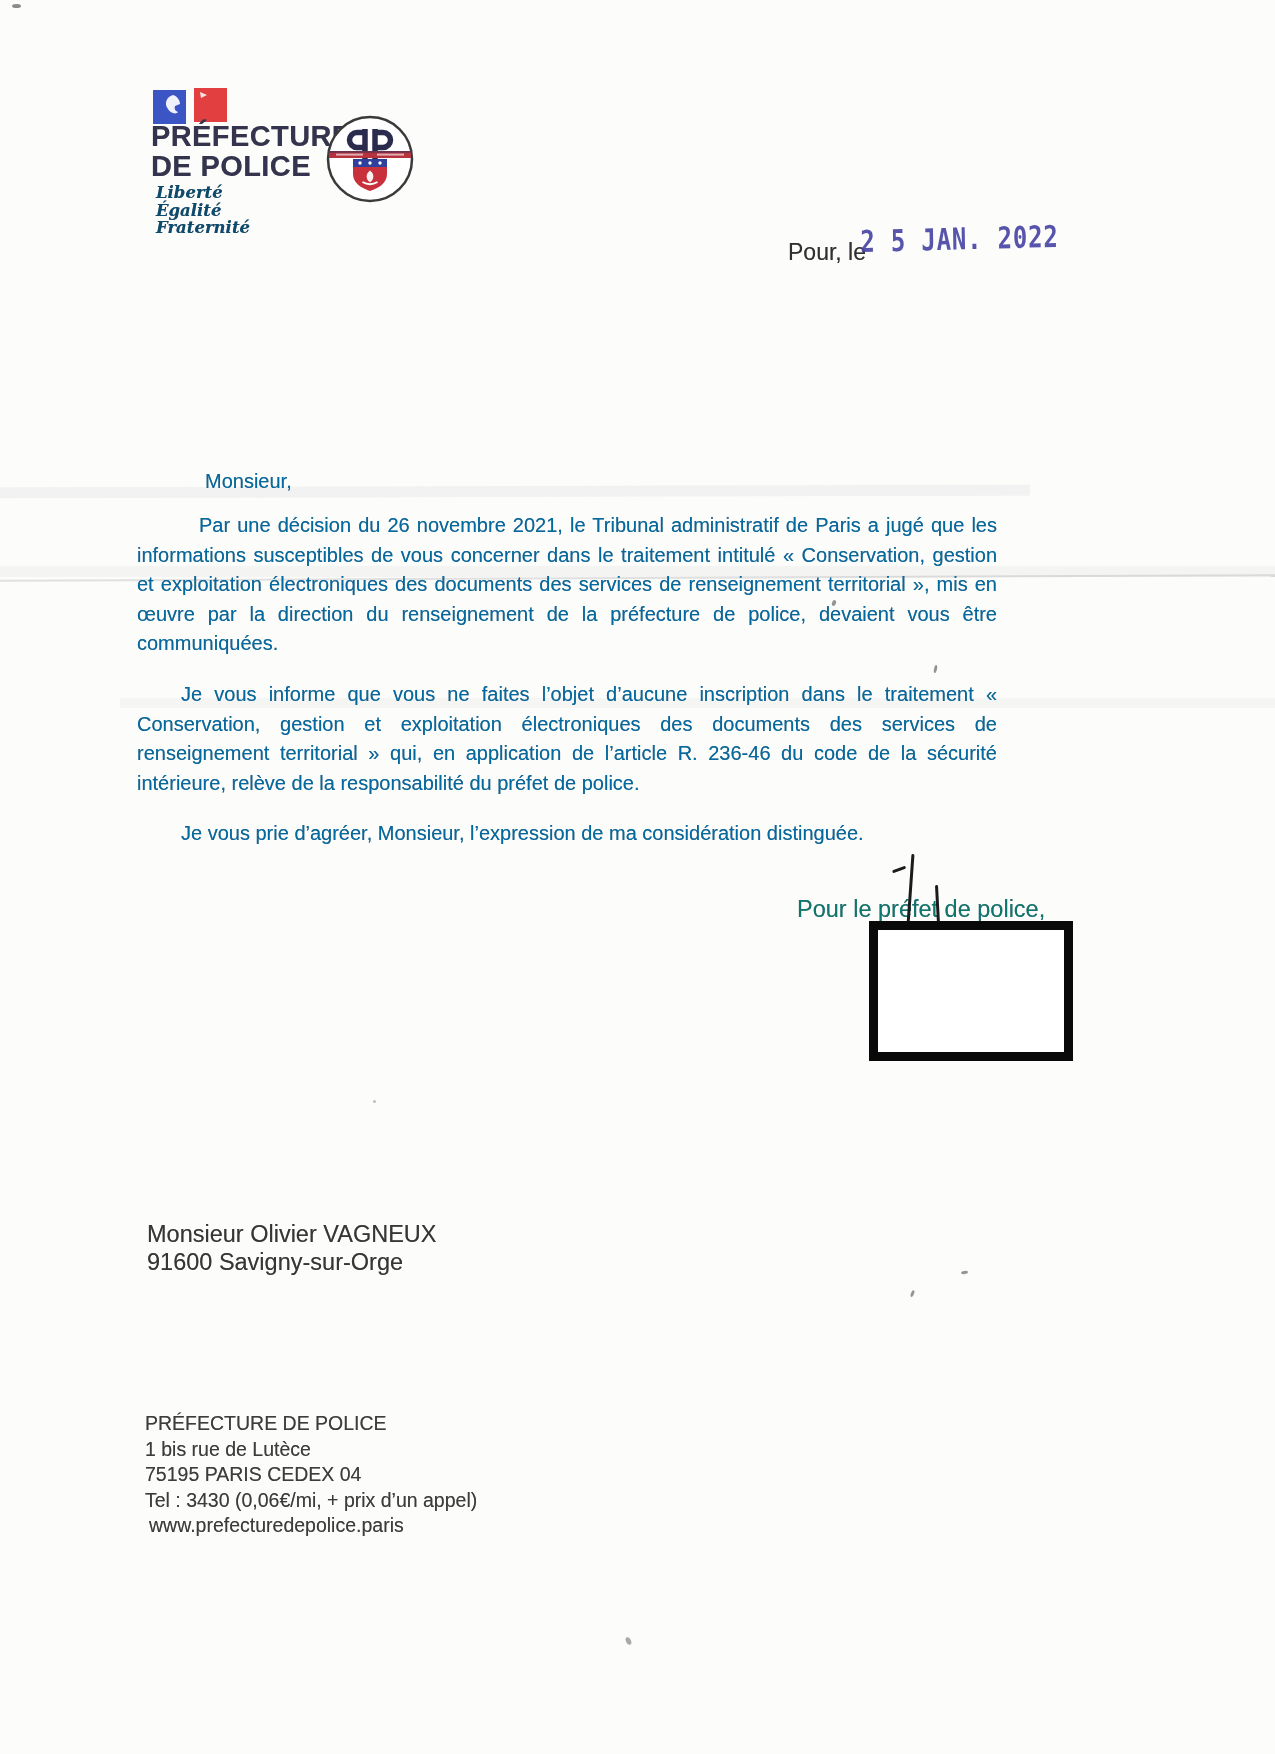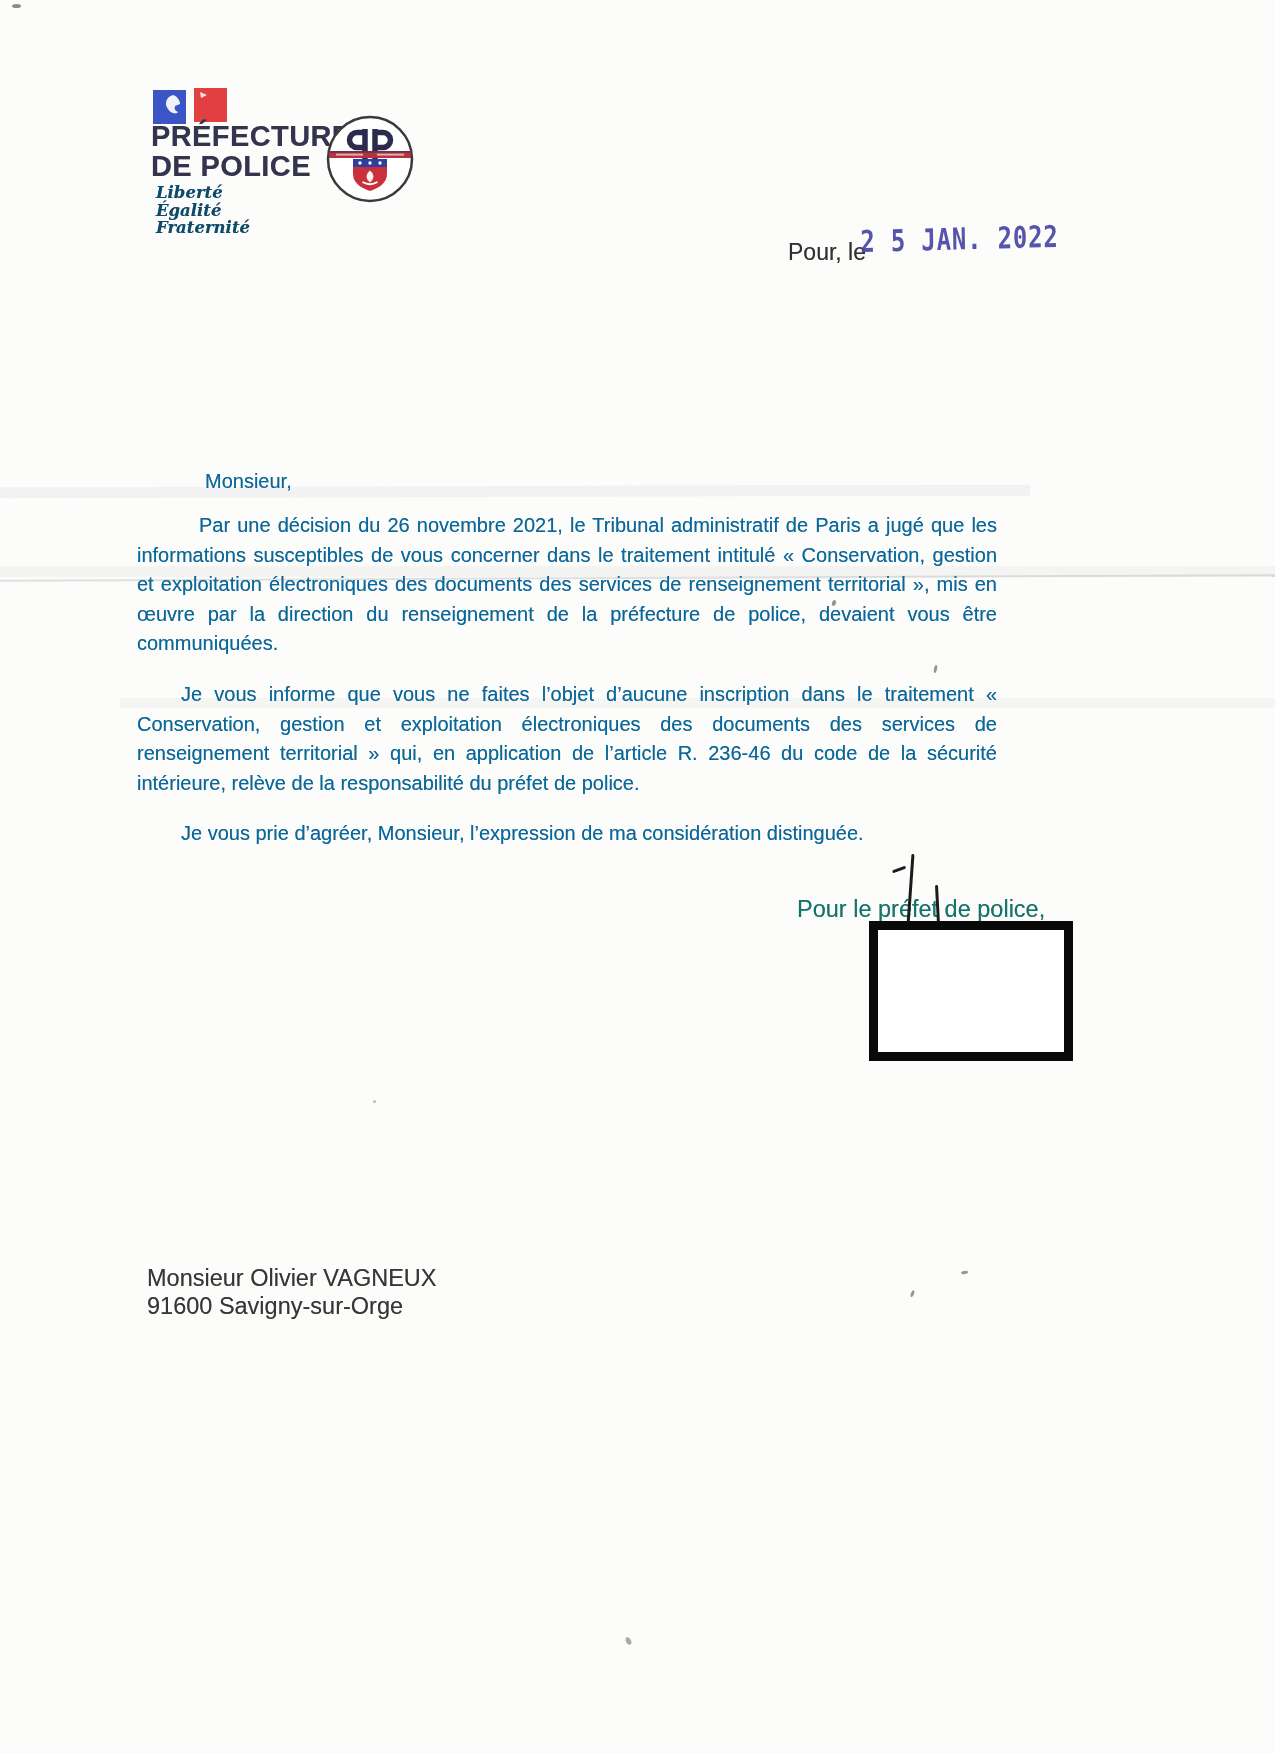--- a/index.html
+++ b/index.html
@@ -43,21 +43,21 @@
   
   .sig-line{left:797px;top:896px;font-size:23.5px;color:#0f766e;}
   .redaction-box{left:869px;top:921px;width:186px;height:122px;
                  border:9px solid #090909;background:#fff;}
   .pen-stroke{background:#1b1b1b;border-radius:2px;}
   .stroke-1{left:909px;top:854px;width:3px;height:71px;transform:rotate(4deg);}
   .stroke-2{left:936px;top:885px;width:3px;height:39px;transform:rotate(-3deg);}
   .stroke-tick{left:892px;top:868px;width:14px;height:2.5px;transform:rotate(-20deg);}
 
   
-  .recipient{left:147px;top:1220px;font-size:23.5px;line-height:28px;color:#363636;margin-top:44px;}
+  .recipient{left:147px;top:1220px;font-size:23.5px;line-height:28px;color:#363636;}
   .footer{left:145px;top:1411px;font-size:19.5px;line-height:25.5px;color:#3c3c3c;}
   .footer .line-www{padding-left:4px;}
 
   
   .streak{pointer-events:none;}
   .streak-a{left:0;top:486px;width:1030px;height:11px;background:rgba(120,120,125,.07);transform:rotate(-.15deg);}
   .streak-b-soft{left:0;top:566px;width:1275px;height:11px;background:rgba(120,120,125,.06);}
   .streak-b{left:0;top:577px;width:1275px;height:2px;background:rgba(90,90,95,.17);transform:rotate(-.25deg);}
   .streak-c{left:120px;top:698px;width:1155px;height:10px;background:rgba(120,120,125,.05);}
   .speck{background:rgba(45,45,45,.5);border-radius:50%;pointer-events:none;}
@@ -141,14 +141,21 @@
   <div class="abs pen-stroke stroke-1"></div>
   <div class="abs pen-stroke stroke-2"></div>
   <div class="abs pen-stroke stroke-tick"></div>
   <div class="abs redaction-box"></div>
 
   <div class="abs recipient scan-text">
     <div>Monsieur Olivier VAGNEUX</div>
     <div>91600 Savigny-sur-Orge</div>
   </div>
 
+  <div class="abs footer scan-text">
+    <div>PRÉFECTURE DE POLICE</div>
+    <div>1 bis rue de Lutèce</div>
+    <div>75195 PARIS CEDEX 04</div>
+    <div>Tel : 3430 (0,06€/mi, + prix d’un appel)</div>
+    <div class="line-www">www.prefecturedepolice.paris</div>
+  </div>
 
 </div>
 
 </body></html>

